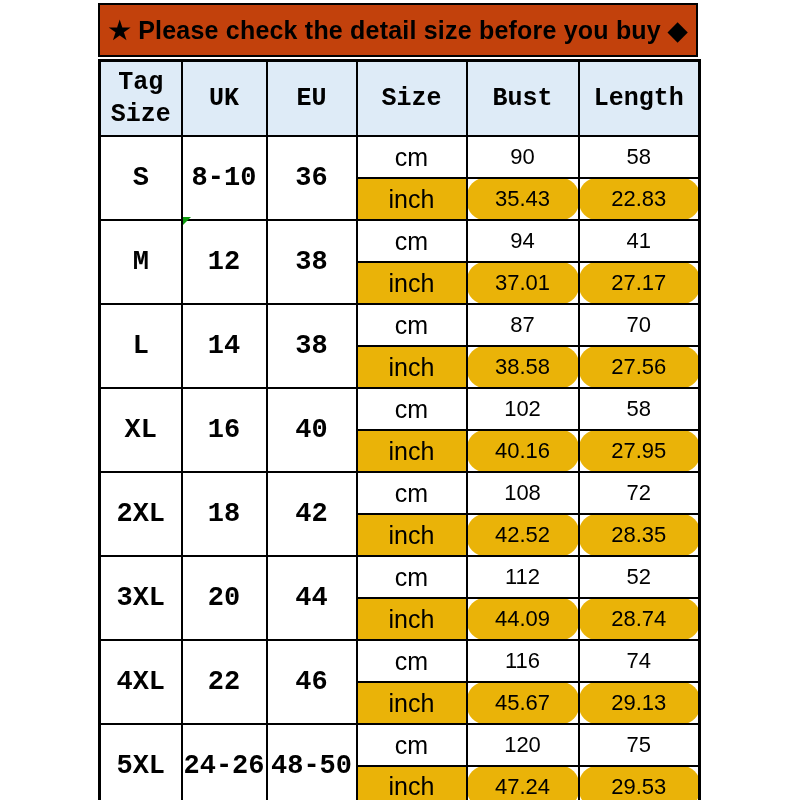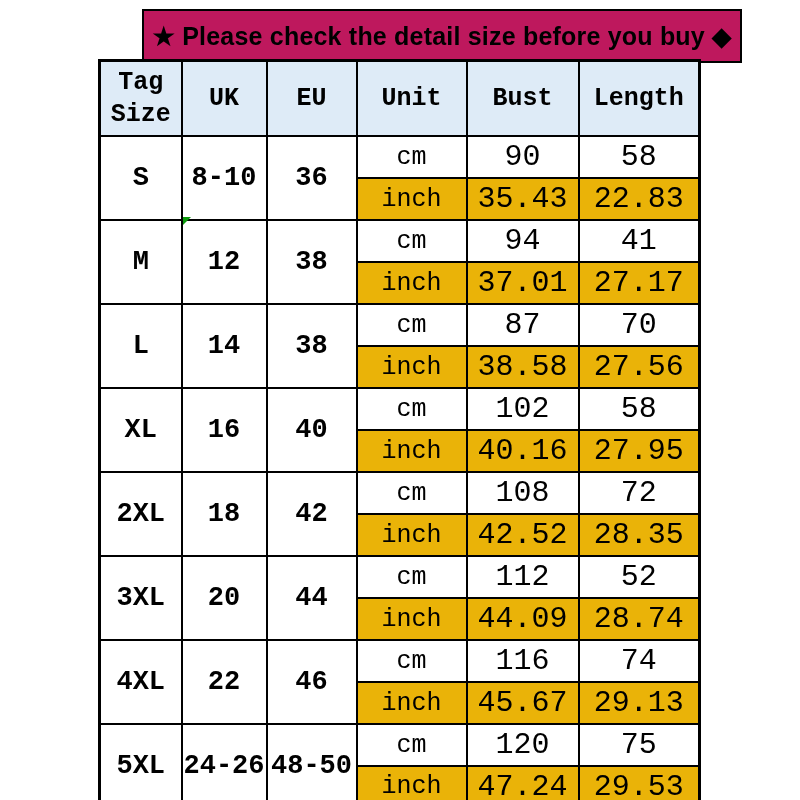--- a/index.html
+++ b/index.html
@@ -5,29 +5,28 @@
   html, body {
     margin: 0; padding: 0;
     width: 800px; height: 800px;
     background: #ffffff;
     overflow: hidden;
     font-family: "Liberation Sans", sans-serif;
   }
   #stage { position: relative; width: 800px; height: 800px; background: #fff; }
 
   .banner {
-    position: absolute; left: 98px; top: 9px;
+    position: absolute; left: 98px; top: 3px;
     width: 600px; height: 54px;
     box-sizing: border-box;
-    background: #be185d;
+    background: #c2410c;
     border: 2px solid #000;
     display: flex; align-items: center; justify-content: center;
     font-weight: bold; font-size: 25px; color: #000;
     letter-spacing: 0.2px;
-    margin-left: 44px;
   }
 
   table.size-table {
     position: absolute; left: 98px; top: 59px;
     width: 600px;
     border-collapse: collapse;
     table-layout: fixed;
     border: 3px solid #000;
     background: #fff;
   }
@@ -50,27 +49,28 @@
   tr.inch-row { height: 42px; }
   tr.inch-row td { background: #eab308; }
   td.c-size {
     background: #fff;
     font-family: "Liberation Mono", monospace;
     font-weight: bold;
     font-size: 27px;
     white-space: nowrap;
   }
   td.c-unit {
-    font-family: Liberation Mono, monospace;
+    font-family: Liberation Sans, sans-serif;
     font-weight: normal;
     font-size: 25px;
   }
   td.c-num {
-    font-family: Liberation Mono, monospace;
-    font-size: 30px;
+    font-family: Liberation Sans, sans-serif;
+    font-size: 22px;
+    border-radius: 18px;
   }
 
   .corner-flag {
     position: absolute; left: 183px; top: 217px;
     width: 0; height: 0;
     border-top: 8px solid #0b9a0b;
     border-right: 8px solid transparent;
   }
 </style>
 </head>
@@ -89,21 +89,21 @@
         <col style="width:90px">
       <col style="width:110px">
         <col style="width:112px">
         <col style="width:121px">
     </colgroup>
     <thead>
       <tr>
         <th>Tag Size</th>
         <th>UK</th>
         <th>EU</th>
-        <th>Unit</th>
+        <th>Size</th>
         <th>Bust</th>
         <th>Length</th>
       </tr>
     </thead>
     <tbody>
 
       <tr class="cm-row">
         <td class="c-size" rowspan="2">S</td>
         <td class="c-size" rowspan="2">8-10</td>
         <td class="c-size" rowspan="2">36</td>

